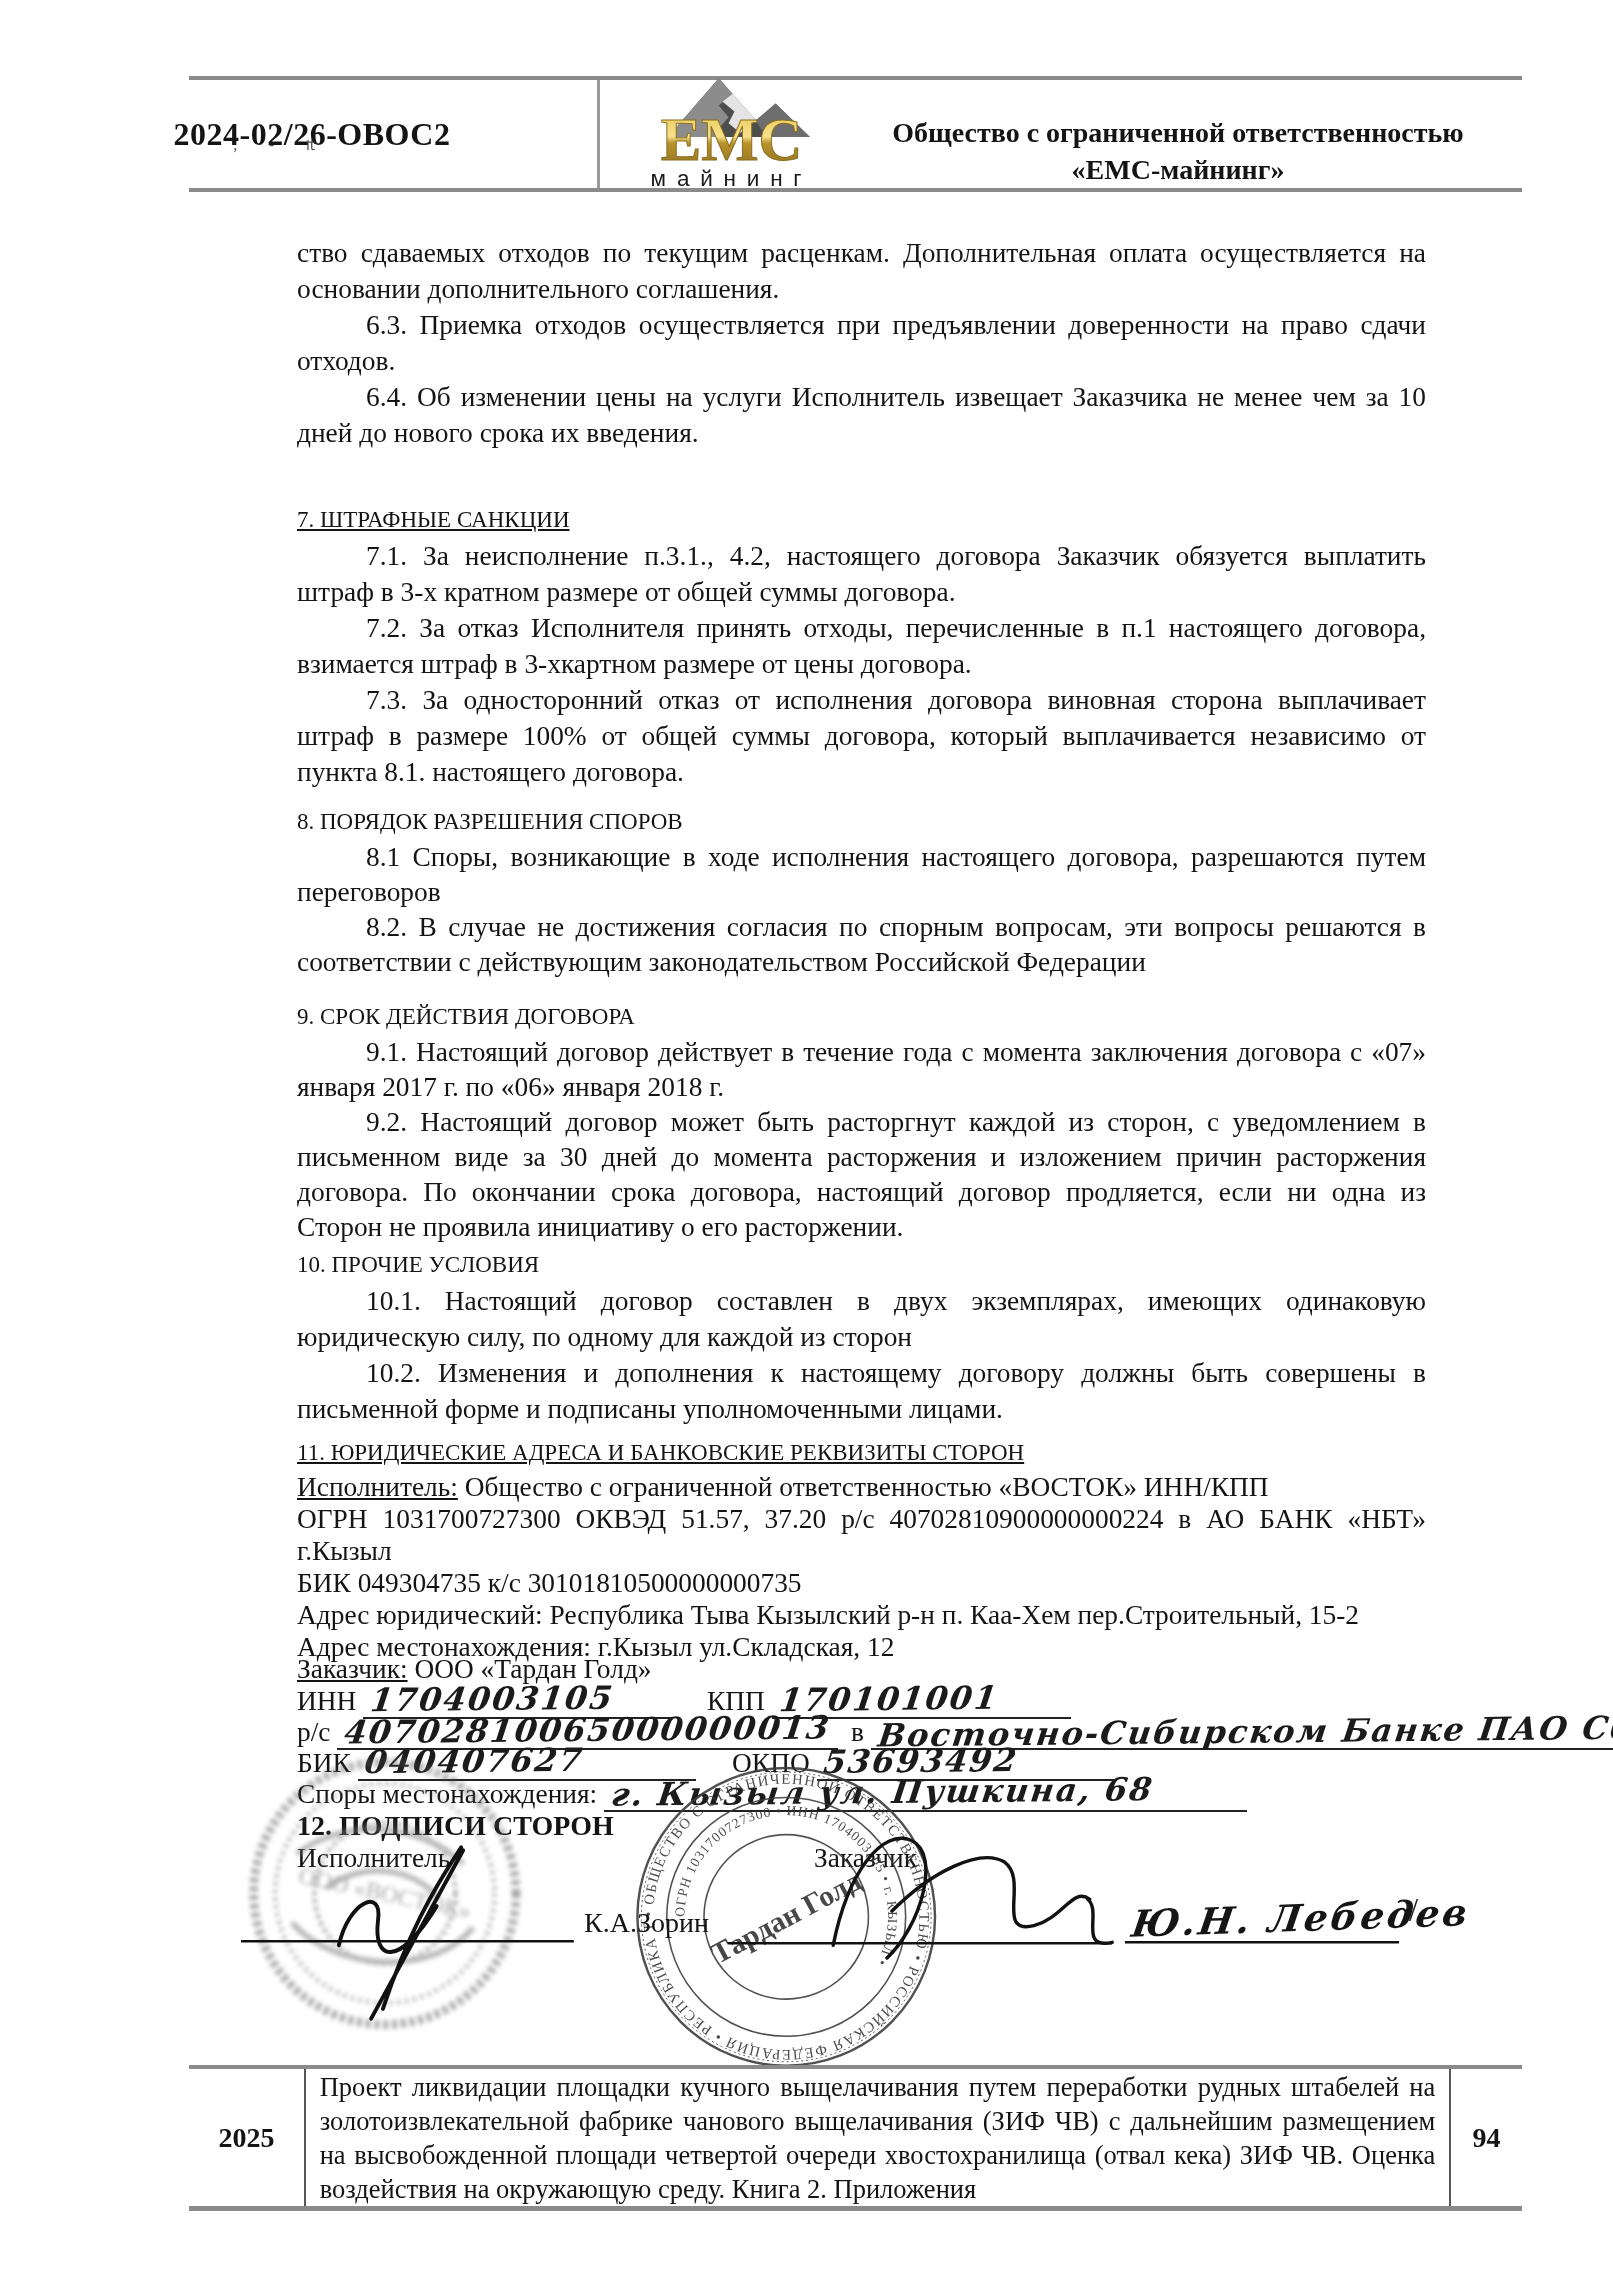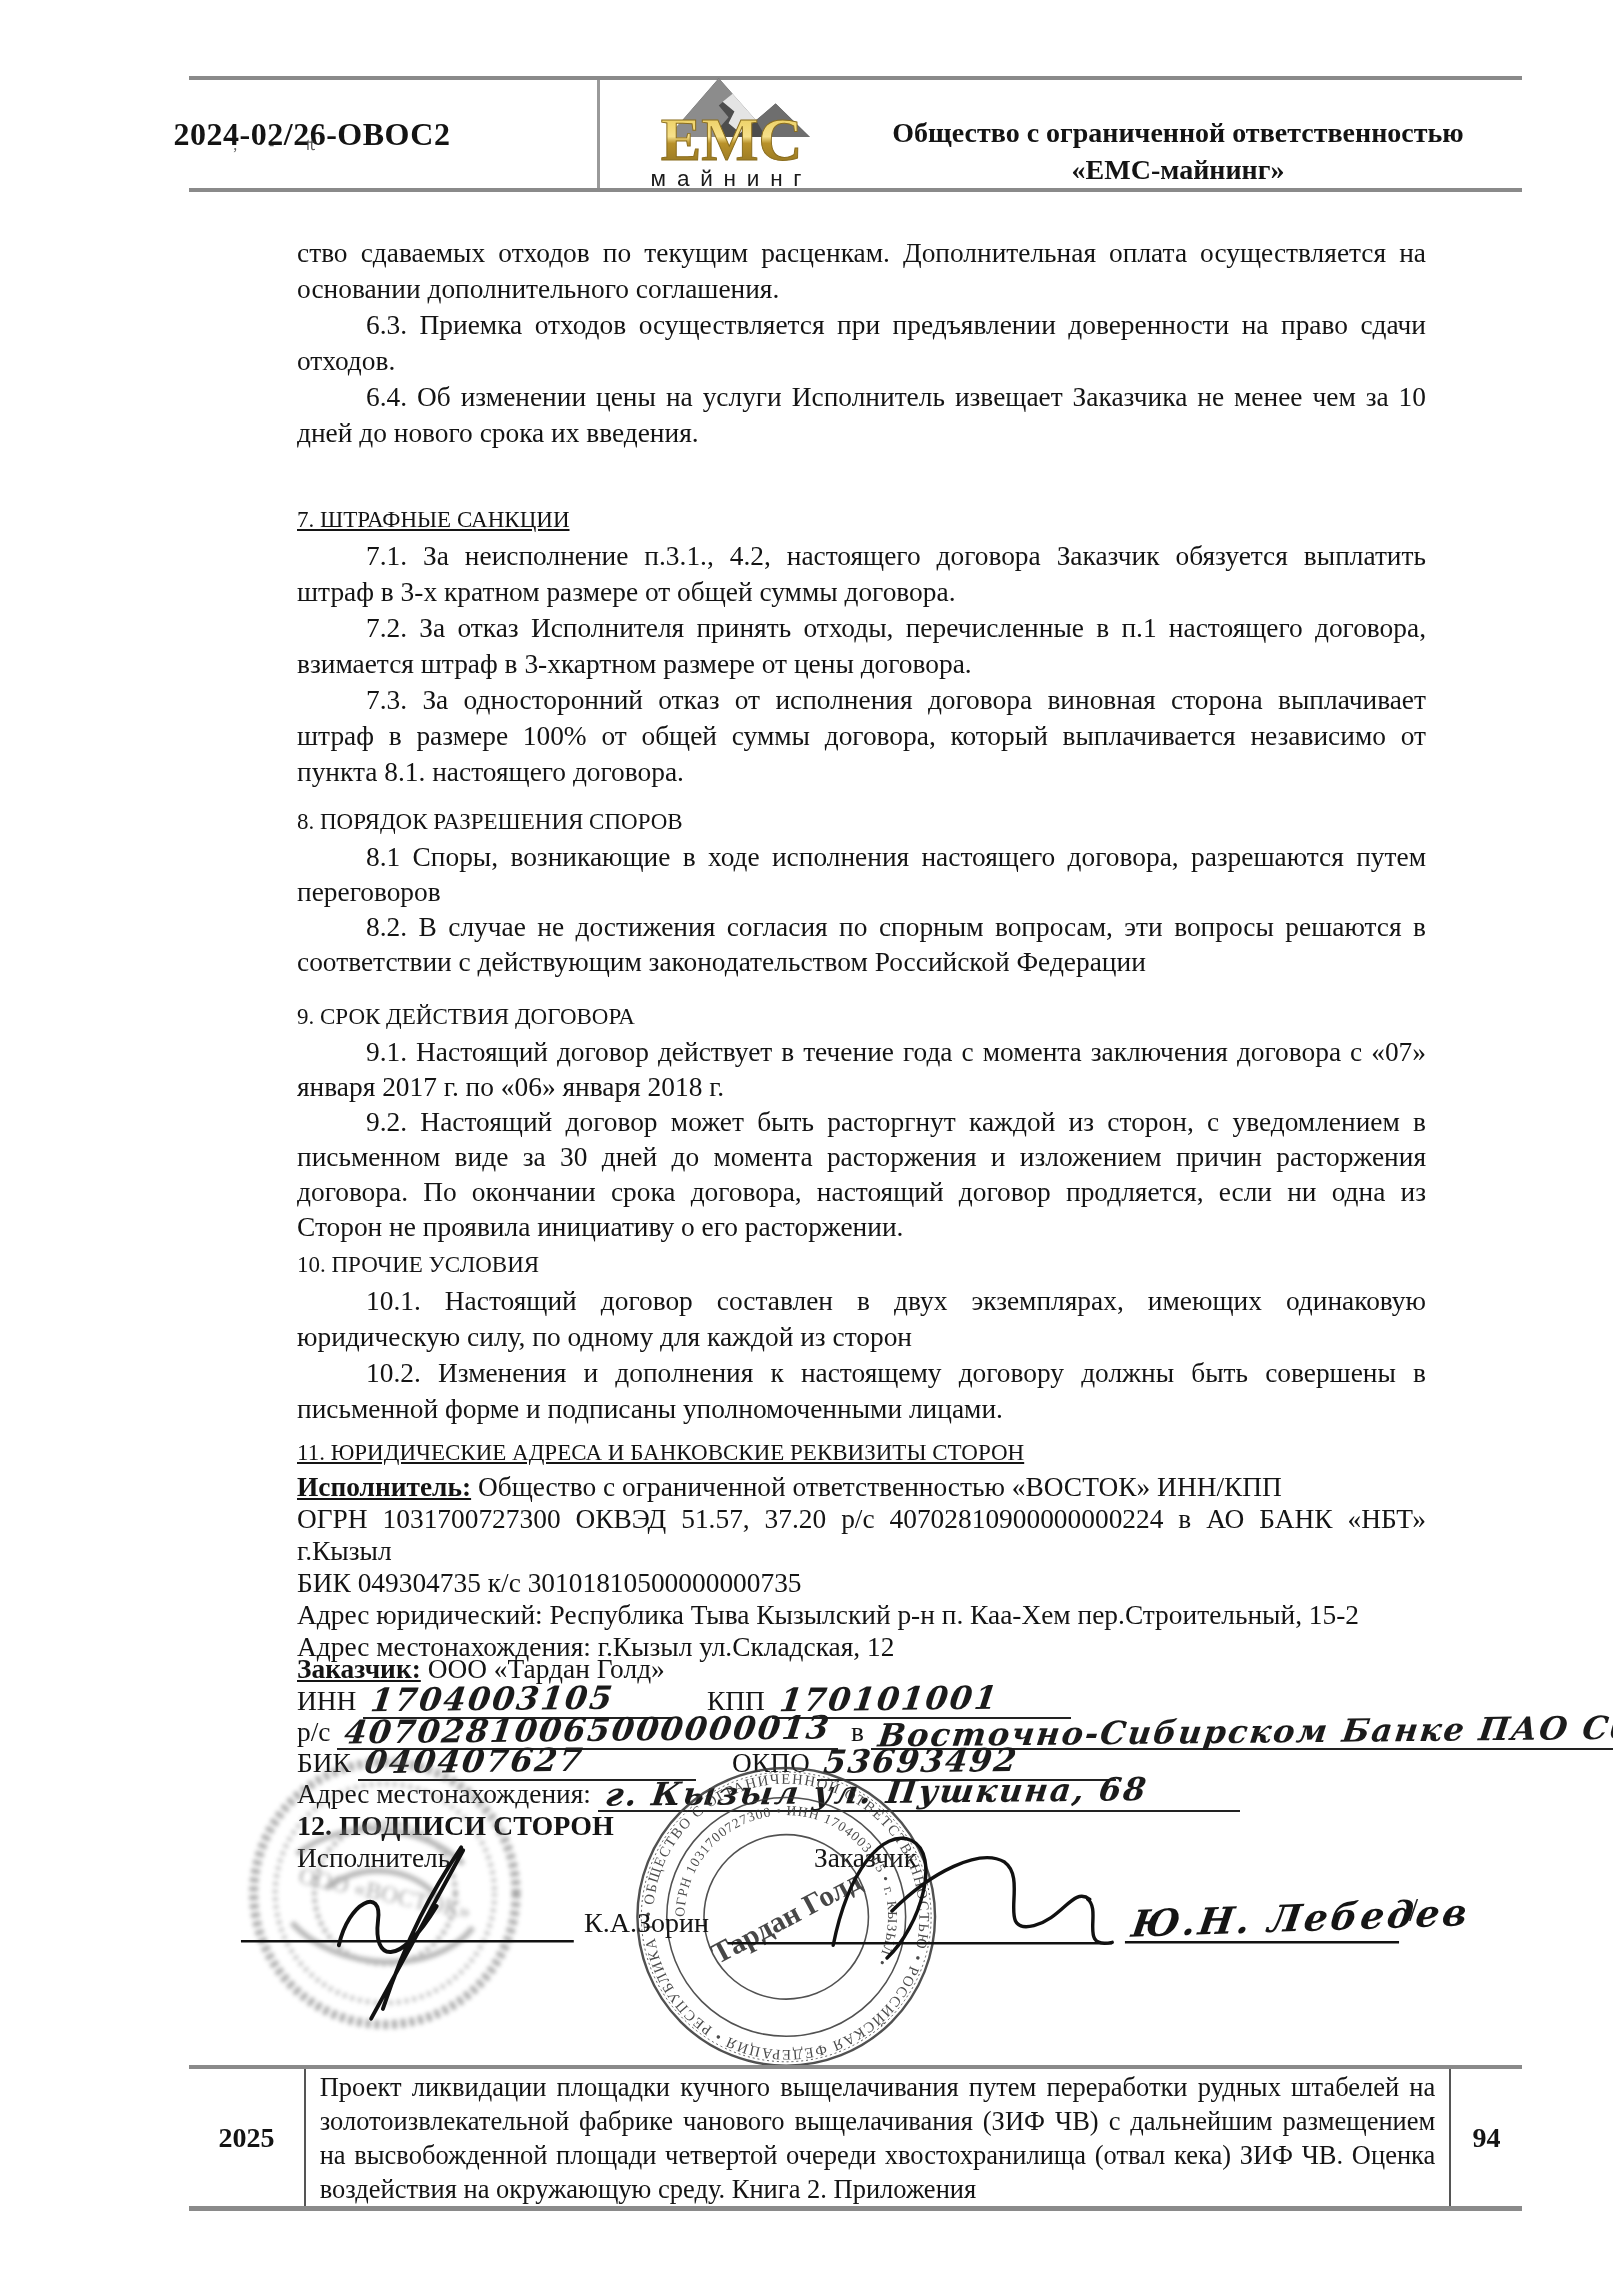--- a/index.html
+++ b/index.html
@@ -26,21 +26,21 @@
   
   .chunk{position:absolute;left:297px;width:1129px;font-size:27.4px;}
   .chunk p{margin:0;text-align:justify;line-height:36px;}
   .chunk p.ind{text-indent:69px;}
   .chunk h3{margin:0;font-size:23px;line-height:36px;font-weight:normal;text-align:left;}
   .chunk h3.u{text-decoration:underline;}
   .gap-lg{height:51px;} .gap-md{height:18.6px;} .gap-sm{height:7.8px;}
   #chunk1{top:235px;} #chunk2{top:804px;} #chunk2 p{line-height:35px;}
   #chunk3{top:1247px;}
   .req{line-height:32px !important;}
-  .lbl-u{font-weight:bold;text-decoration:underline;}
+  .lbl-u{font-weight:normal;text-decoration:underline;}
   
   .customer{position:absolute;left:297px;top:1654px;width:1316px;font-size:27.4px;}
   .crow{height:31px;line-height:31px;white-space:nowrap;overflow:visible;position:relative;}
   .hw{
     font-family:"DejaVu Serif",serif;font-style:italic;font-weight:bold;font-size:32px;
     color:#1b1b1b;letter-spacing:2px;display:inline-block;transform:skewX(-8deg) rotate(-.6deg);
     line-height:29px;
   }
   .uline{border-bottom:2px solid #222;display:inline-block;line-height:27.4px;padding:0 7.8px 2px 7.8px;}
   .crow .sp{display:inline-block;}
@@ -154,21 +154,21 @@
     <span class="sp" style="margin-left:5.9px">в</span>
     <span class="uline"><span class="hw">Восточно-Сибирском Банке ПАО Сбербанк г.Кр-ск</span></span>
   </div>
   <div class="crow">
     <span class="sp">БИК</span>
     <span class="uline" style="min-width:323px"><span class="hw">040407627</span></span>
     <span class="sp" style="margin-left:29px">ОКПО</span>
     <span class="uline" style="min-width:284px"><span class="hw">53693492</span></span>
   </div>
   <div class="crow">
-    <span class="sp">Адрес местонахождения:</span>
+    <span class="sp">Споры местонахождения:</span>
     <span class="uline" style="min-width:627px"><span class="hw">г. Кызыл  ул. Пушкина,  68</span></span>
   </div>
   <div class="crow h12">12. ПОДПИСИ СТОРОН</div>
   <div class="crow sig-labels">
     <span>Исполнитель</span>
     <span class="right-lbl">Заказчик</span>
   </div>
 </div>
 
 <svg class="sig-svg" viewBox="0 0 1420 380">

